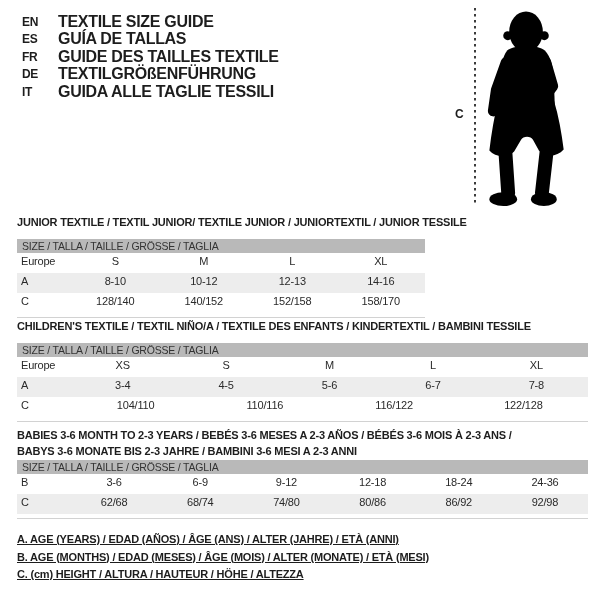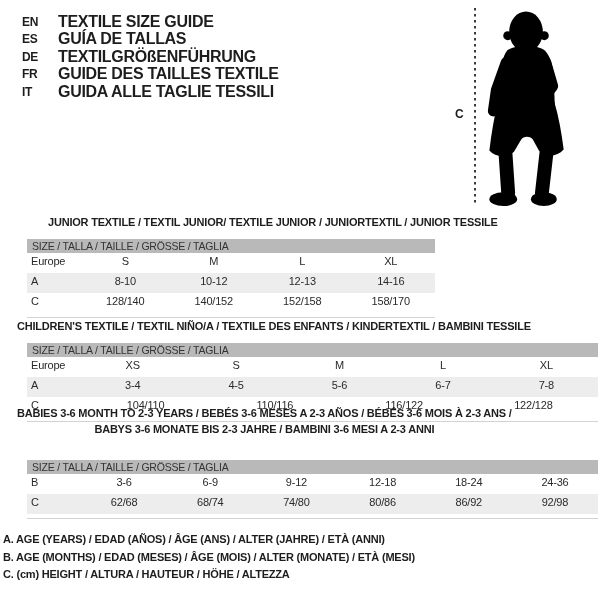--- a/index.html
+++ b/index.html
@@ -20,56 +20,56 @@
   .height-label { position:absolute; left:455px; top:107px; font-weight:bold; font-size:12px; }
   .baby-svg { position:absolute; left:481px; top:5px; }
 
   
   .section-title {
     position:absolute; left:17px; font-weight:bold; font-size:11px;
     letter-spacing:-0.2px; line-height:16px; white-space:nowrap;
   }
 
   
-  .size-table { position:absolute; left:27px; }
+  .size-table { position:absolute; left:17px; }
   .size-bar {
     background:var(--bar,#b9b9b9); height:14px; line-height:14px;
     font-size:10.5px; padding-left:5px; color:#333; letter-spacing:-0.2px;
   }
   .trow { display:flex; height:20px; line-height:17px; font-size:11px; letter-spacing:-0.2px; color:#2a2a2a; }
   .trow.alt { background:var(--alt,#ededed); }
   .tlabel { width:54px; padding-left:4px; box-sizing:border-box; }
   .tval { flex:1; text-align:center; }
   .hairline { height:1px; background:var(--line,#d2d2d2); margin-top:4px; }
 
   
-  .footnotes { position:absolute; left:3px; top:533px; }
+  .footnotes { position:absolute; left:17px; top:533px;text-decoration:underline; }
   .footnote { height:17.5px; font-weight:bold; font-size:11px; letter-spacing:-0.2px; white-space:nowrap; }
 </style>
 </head>
 <body>
 
 <div class="page">
 
   <div class="lang-list" id="lang-list">
       <div class="lang-row">
         <span class="lang-code">EN</span>
         <span class="lang-label">TEXTILE SIZE GUIDE</span>
       </div>
       <div class="lang-row">
         <span class="lang-code">ES</span>
         <span class="lang-label">GUÍA DE TALLAS</span>
       </div>
       <div class="lang-row">
+        <span class="lang-code">FR</span>
+        <span class="lang-label">GUIDE DES TAILLES TEXTILE</span>
+      </div>
+      <div class="lang-row">
         <span class="lang-code">DE</span>
         <span class="lang-label">TEXTILGRÖßENFÜHRUNG</span>
-      </div>
-      <div class="lang-row">
-        <span class="lang-code">FR</span>
-        <span class="lang-label">GUIDE DES TAILLES TEXTILE</span>
       </div>
       <div class="lang-row">
         <span class="lang-code">IT</span>
         <span class="lang-label">GUIDA ALLE TAGLIE TESSILI</span>
       </div>
     </div>
 
   <svg class="height-line" width="4" height="198" viewBox="0 0 4 198">
     <line x1="2" y1="0" x2="2" y2="198" stroke="#3c3c3c" stroke-width="2" stroke-dasharray="2.5 3.5"></line>
   </svg>
@@ -91,21 +91,21 @@
 
       <line x1="24" y1="146" x2="27" y2="190" stroke="#000" stroke-width="14" stroke-linecap="round"></line>
       <line x1="66" y1="146" x2="61" y2="190" stroke="#000" stroke-width="14" stroke-linecap="round"></line>
 
       <ellipse cx="22" cy="196" rx="14" ry="7"></ellipse>
       <ellipse cx="63" cy="196" rx="13" ry="7"></ellipse>
     </g>
   </svg>
 
   <div id="sections">
-      <div class="section-title" style="top: 214px; margin-left: 31px;">
+      <div class="section-title" style="top: 214px;">
         <div>JUNIOR TEXTILE / TEXTIL JUNIOR/ TEXTILE JUNIOR / JUNIORTEXTIL / JUNIOR TESSILE</div>
       </div>
       <div class="size-table" style="top: 239px; width: 408px;">
         <div class="size-bar">SIZE / TALLA / TAILLE / GRÖSSE / TAGLIA</div>
         <div class="trow">
           <span class="tlabel">Europe</span>
           <span class="tval">S</span>
           <span class="tval">M</span>
           <span class="tval">L</span>
           <span class="tval">XL</span>
@@ -149,21 +149,21 @@
         </div>
         <div class="trow">
           <span class="tlabel">C</span>
           <span class="tval">104/110</span>
           <span class="tval">110/116</span>
           <span class="tval">116/122</span>
           <span class="tval">122/128</span>
         </div>
         <div class="hairline"></div>
       </div>
-      <div class="section-title" style="top: 405px; text-align: center;">
+      <div class="section-title" style="top: 427px;">
         <div>BABIES 3-6 MONTH TO 2-3 YEARS / BEBÉS 3-6 MESES A 2-3 AÑOS / BÉBÉS 3-6 MOIS À 2-3 ANS /</div>
         <div>BABYS 3-6 MONATE BIS 2-3 JAHRE / BAMBINI 3-6 MESI A 2-3 ANNI</div>
       </div>
       <div class="size-table" style="top: 460px; width: 571px;">
         <div class="size-bar">SIZE / TALLA / TAILLE / GRÖSSE / TAGLIA</div>
         <div class="trow">
           <span class="tlabel">B</span>
           <span class="tval">3-6</span>
           <span class="tval">6-9</span>
           <span class="tval">9-12</span>

